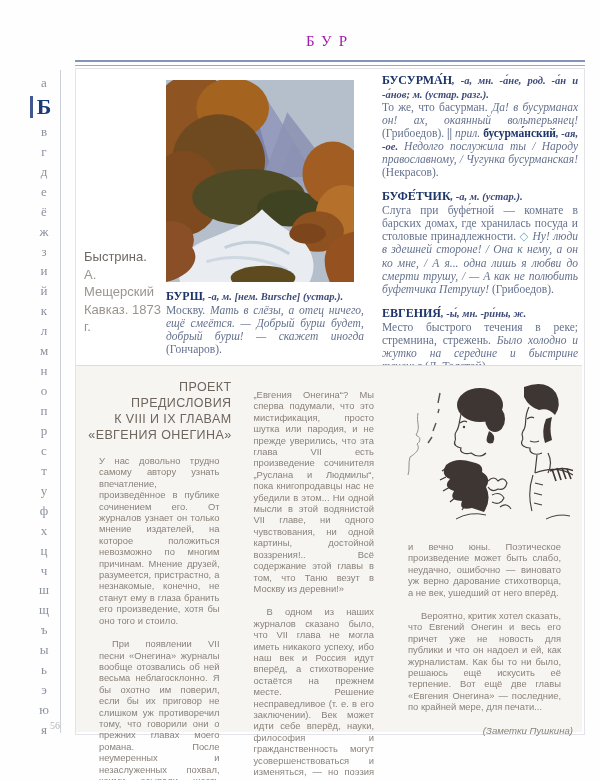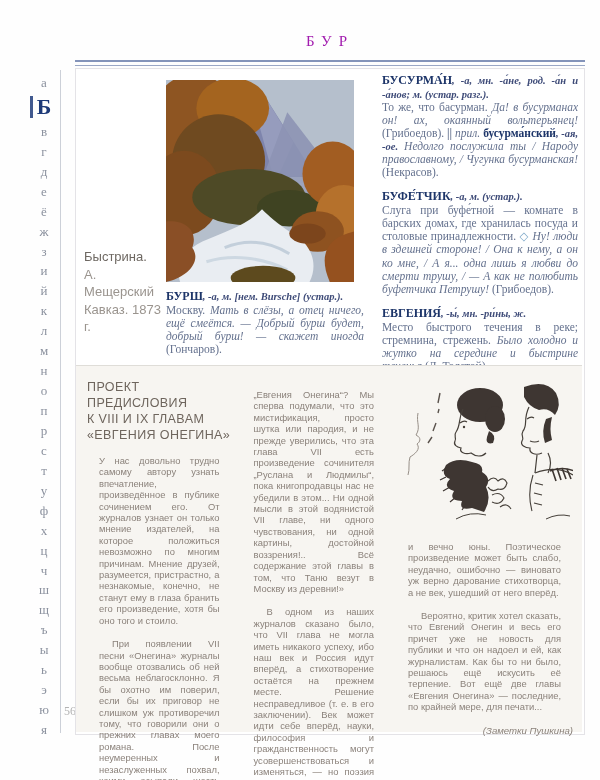--- a/index.html
+++ b/index.html
@@ -10,21 +10,21 @@
     font-size:15px;letter-spacing:7px;color:#a21caf;}
   .double-rule{position:absolute;top:60px;left:75px;width:510px;height:3px;
     border-top:2px solid #8494ba;border-bottom:1px solid #9aa7c6;}
   
   .abc-rail{position:absolute;left:60px;top:70px;width:1px;height:663px;background:#ccd0d8;}
   .alphabet{position:absolute;left:30px;top:76px;width:28px;height:660px;
     display:flex;flex-direction:column;justify-content:space-between;align-items:center;}
   .abc-letter{font-size:13px;color:#8b919e;line-height:1;}
   .abc-letter.active{font-size:22px;font-weight:bold;color:#1d3a78;
     border-left:3px solid #41598f;padding-left:4px;margin-left:-7px;}
-  .page-number{position:absolute;left:50px;top:704px;font-size:12px;color:#b3b3b3;margin-left:14px;}
+  .page-number{position:absolute;left:50px;top:720px;font-size:10px;color:#b3b3b3;}
   
   .content-box{position:absolute;top:68px;left:75px;width:508px;height:665px;
     border:1px solid #e4e3e7;background:#fff;}
   
   .dict{position:absolute;top:70px;left:76px;width:506px;height:295px;}
   .painting{position:absolute;left:90px;top:10px;width:188px;height:202px;}
   .painting svg{display:block;width:100%;height:100%;}
   .caption{position:absolute;left:8px;top:178px;width:78px;
     font-family:"Liberation Sans",sans-serif;font-size:13px;line-height:1.35;color:#9a948e;}
   .caption .cap-title{color:#6e6862;}
@@ -42,21 +42,21 @@
   
   .article{position:absolute;top:365px;left:76px;width:506px;height:367px;
     background:#f7f5f1;border-top:1px solid #dfddd8;box-sizing:border-box;
     padding:11px 9px 6px 11px;display:flex;gap:10px;
     font-family:"Liberation Sans",sans-serif;color:#8b827b;}
   .art-col{font-size:9.4px;line-height:11.4px;text-align:justify;}
   .art-col.c1{width:150px;}
   .art-col.c2{width:150px;}
   .art-col.c3{width:177px;}
   .art-title{font-size:12.5px;line-height:16px;letter-spacing:0.4px;color:#6e655d;
-    white-space:pre-line;margin:2px 0 12px 0;text-align:left;}
+    white-space:pre-line;margin:2px 0 12px 0;text-align:right;}
   .art-col p{margin:12px;text-indent:13px;}
   .art-col p.noindent{text-indent:0;}
   .sketch{width:177px;height:150px;margin:2px 0 8px 0;}
   .sketch svg{display:block;width:100%;height:100%;}
   .signature{text-align:right;font-style:italic;margin-top:12px;font-size:9.6px;}
 </style>
 </head>
 <body>
 
 <div class="running-head">БУР</div>

